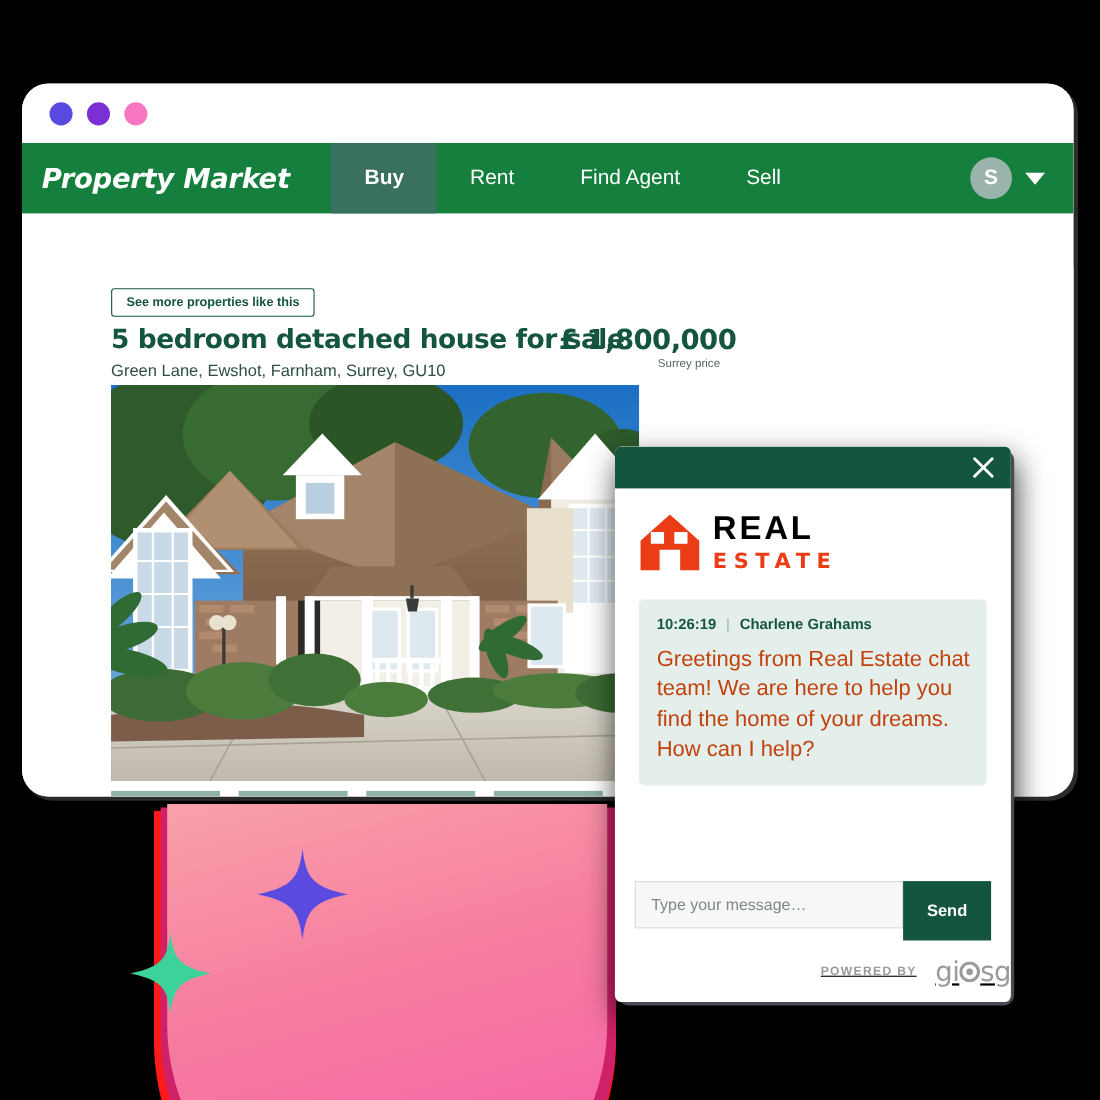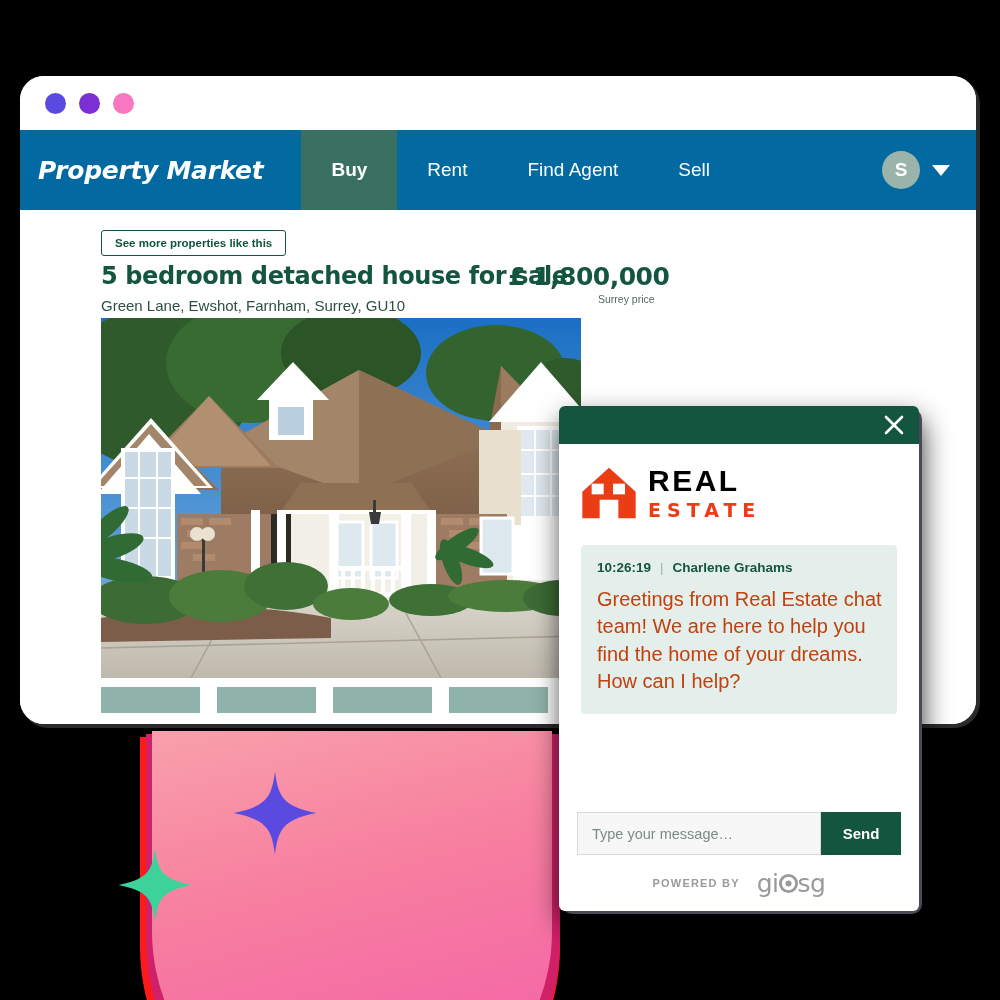--- a/index.html
+++ b/index.html
@@ -55,21 +55,21 @@
     z-index: 2;
   }
   .titlebar {
     height: 54px; background: #ffffff;
     display: flex; align-items: center; padding-left: 25px; gap: 13px;
   }
   .dot { width: 21px; height: 21px; border-radius: 50%; }
 
   
   .navbar {
-    height: 80px; background: #0369a1;
+    height: 64px; background: #15803d;
     display: flex; align-items: stretch;
     color: #fff;
     justify-content: space-between;
   }
   .brand {
     display: flex; align-items: center;
     padding: 0 26px 0 18px;
     font-family: "DejaVu Sans", sans-serif;
     font-style: italic; font-weight: 800; font-size: 25px;
     letter-spacing: -0.3px; color: #ffffff;
@@ -85,21 +85,21 @@
   .navright { margin-left: auto; display: flex; align-items: center; padding-right: 26px; gap: 12px; }
   .avatar {
     width: 38px; height: 38px; border-radius: 50%;
     background: #9ab4ab; color: #fff;
     display: flex; align-items: center; justify-content: center;
     font-weight: 800; font-size: 19px;
   }
   .caret { width: 0; height: 0; border-left: 9px solid transparent; border-right: 9px solid transparent; border-top: 11px solid #fff; }
 
   
-  .pagebody { position: relative; height: 526px; background: #fff; }
+  .pagebody { position: relative; height: 526px; background: #fff; margin-top: 48px; }
 
   .pill {
     position: absolute; left: 81px; top: 20px;
     border: 1.5px solid #14553f; border-radius: 3px;
     padding: 6px 13px; font-size: 11.5px; font-weight: 700; color: #14553f;
     background: #fff; white-space: nowrap; cursor: pointer;
   }
   .listing-title {
     position: absolute; left: 81px; top: 52px;
     font-size: 24px; font-weight: 800; color: #14553f;
@@ -180,26 +180,26 @@
   .bubble-text { font-size: 20px; line-height: 1.38; color: #c2410c; }
 
   .chat-input-row { display: flex; padding: 12px 18px 0 18px; }
   .chat-input {
     flex: 1; height: 43px; background: #f7f7f7; border: 1px solid #d9d9d9;
     padding: 0 14px; font-size: 14.5px; color: #7b8a84;
     font-family: "Liberation Sans", sans-serif; outline: none;
   }
   .chat-input::placeholder { color: #7b8a84; }
   .sendbtn {
-    width: 80px; height: 43px; background: #14553f; color: #fff;
+    width: 80px; height: 54px; background: #14553f; color: #fff;
     font-size: 15px; font-weight: 700; border: none; cursor: pointer;
     font-family: "Liberation Sans", sans-serif;
   }
   .chat-foot {
-    height: 56px; display: flex; align-items: center; justify-content: center; gap: 17px;
+    height: 56px; display: flex; align-items: center; justify-content: flex-end; gap: 17px; text-decoration: underline;
   }
   .pb { font-size: 11px; letter-spacing: 1.2px; color: #9a9a9a; font-weight: 700; }
   .giosg { font-family: "DejaVu Sans", sans-serif; font-size: 25px; font-weight: 400; color: #9a9a9a; letter-spacing: -0.5px; display:flex; align-items:center; }
 </style>
 </head>
 <body>
 
 <div id="stage">
 
   <div class="browser-shadow"></div>

